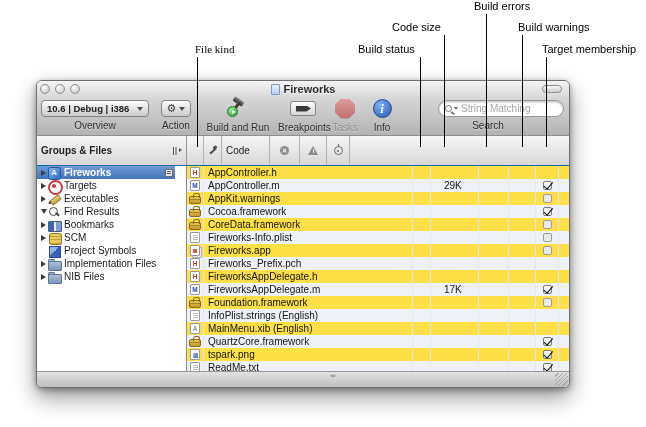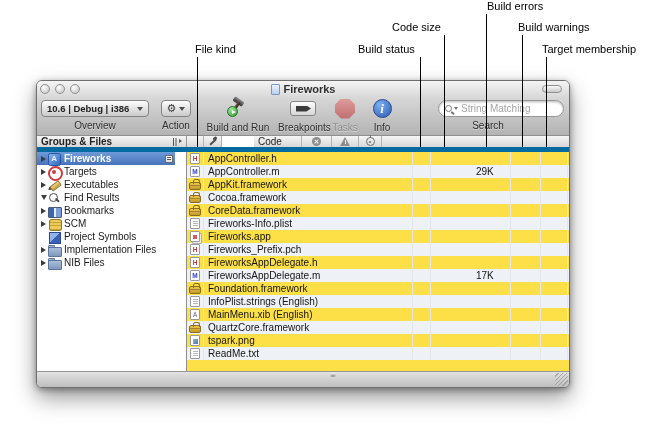--- a/index.html
+++ b/index.html
@@ -2,24 +2,24 @@
 <html><head>
 <meta charset="utf-8">
 <style>
   * { margin:0; padding:0; box-sizing:border-box; }
   body { background:#fff; font-family:"Liberation Sans", sans-serif; }
   .page { position:relative; width:646px; height:427px; background:#fff; overflow:hidden; }
 
   
   .ann-label { position:absolute; font-size:11px; color:#000; white-space:nowrap; z-index:40; }
   .ann-line  { position:absolute; width:1px; background:#000; z-index:40; }
-  .lbl-file-kind { left:195px; top:43px; }   .ln-file-kind { left:197px; top:57px; height:90px; }
+  .lbl-file-kind { left:195px; top:43px;font-family:Liberation Serif, serif; }   .ln-file-kind { left:197px; top:57px; height:90px; }
   .lbl-build-status { left:358px; top:43px; } .ln-build-status { left:420px; top:57px; height:90px; }
   .lbl-code-size { left:392px; top:21px; }   .ln-code-size { left:444px; top:35px; height:112px; }
-  .lbl-build-errors { left:487px; top:0px; } .ln-build-errors { left:486px; top:14px; height:133px; }
+  .lbl-build-errors { left:474px; top:0px; } .ln-build-errors { left:486px; top:14px; height:133px; }
   .lbl-build-warnings { left:518px; top:21px; } .ln-build-warnings { left:522px; top:35px; height:112px; }
   .lbl-target-membership { left:542px; top:43px; } .ln-target-membership { left:546px; top:57px; height:90px; }
 
   
   .window { position:absolute; left:36px; top:80px; width:534px; height:308px;
     border:1px solid #6f6f6f; border-radius:6px; overflow:hidden; display:flex; flex-direction:column;
     box-shadow:0 10px 22px rgba(0,0,0,.40), 0 2px 6px rgba(0,0,0,.35); background:#fff; z-index:1; }
 
   .titlebar { height:16px; flex:none; position:relative; background:linear-gradient(180deg,#f4f4f4,#d9d9d9);
     display:flex; align-items:center; justify-content:center; }
@@ -77,34 +77,34 @@
   .searchfield { width:126px; height:17px; border-radius:9px; background:#fff; border:1px solid #969696;
     display:flex; align-items:center; box-shadow:inset 0 1.5px 2px rgba(0,0,0,.22); }
   .mag { width:7px; height:7px; border:1.5px solid #767676; border-radius:50%; margin-left:6px; position:relative; flex:none; }
   .mag::after { content:""; position:absolute; left:4.5px; top:5.5px; width:3.5px; height:1.5px; background:#767676; transform:rotate(42deg); border-radius:1px; }
   .mag-arrow { width:0; height:0; border-top:3px solid #767676; border-left:2.5px solid transparent; border-right:2.5px solid transparent; margin-left:2px; }
   .search-input { border:none; outline:none; background:transparent; font-size:10px; width:95px; margin-left:3px; color:#333; font-family:"Liberation Sans",sans-serif; }
   .search-input::placeholder { color:#a6a6a6; }
   .search-label { width:100px; }
 
   
-  .headers { height:16px; flex:none; display:flex; border-bottom:5px solid #0369a1; font-size:10px; color:#222; }
+  .headers { height:30px; flex:none; display:flex; border-bottom:1px solid #0369a1; font-size:10px; color:#222; }
   .sidebar-header { width:150px; flex:none; background:linear-gradient(180deg,#f6f6f6,#d7d7d7);
     border-right:1px solid #979797; display:flex; align-items:center; padding:0 4px; font-weight:bold; }
   .split-ic { margin-left:auto; width:10px; height:9px; position:relative; }
   .split-ic::before { content:""; position:absolute; left:1px; top:0.5px; width:1px; height:8px; background:#555; box-shadow:2.5px 0 0 #555; }
   .split-ic::after { content:""; position:absolute; left:6.5px; top:2px; width:0; height:0;
     border-left:3.5px solid #555; border-top:2.5px solid transparent; border-bottom:2.5px solid transparent; }
   .hcell { background:linear-gradient(180deg,#f6f6f6,#d7d7d7); border-right:1px solid #b2b2b2;
     display:flex; align-items:center; flex:none; }
   .hcell.w-name { background:linear-gradient(180deg,#dde7f3,#b7c8dd); border-right:1px solid #9cadc2; padding-left:4px; font-weight:bold; }
   .sort-arrow { margin-left:auto; margin-right:4px; font-family:"DejaVu Sans",sans-serif; font-size:6.5px; color:#5f7287; }
   .hcell.w-code { padding-left:4px; }
   .hcell-center { justify-content:center; }
-  .w-icon{ width:17px; } .w-name{ width:209px; } .w-build{ width:18px; } .w-code{ width:48px;margin-left:32px; }
+  .w-icon{ width:17px; } .w-name{ width:209px; } .w-build{ width:18px; } .w-code{ width:48px; }
   .w-err{ width:30px; } .w-warn{ width:27px; } .w-target{ width:23px; } .w-scroll{ flex:1 !important; border-right:none !important; }
 
   .mini-hammer { width:11px; height:11px; position:relative; }
   .mini-hammer::before { content:""; position:absolute; left:1.5px; top:5px; width:8px; height:1.8px; background:#4e4e4e; transform:rotate(-42deg); }
   .mini-hammer::after { content:""; position:absolute; left:5.5px; top:1px; width:4px; height:3px; background:#4e4e4e; border-radius:1px; transform:rotate(-42deg); }
   .err-ic { width:9px; height:9px; border-radius:50%; background:#8d8d8d; position:relative; }
   .err-ic::before, .err-ic::after { content:""; position:absolute; left:2px; top:4px; width:5px; height:1.2px; background:#fff; }
   .err-ic::before { transform:rotate(45deg); } .err-ic::after { transform:rotate(-45deg); }
   .warn-ic { width:0; height:0; border-left:5px solid transparent; border-right:5px solid transparent; border-bottom:9px solid #8d8d8d; position:relative; }
   .warn-ic::after { content:""; position:absolute; left:-0.5px; top:3px; width:1.2px; height:3.5px; background:#eee; }
@@ -378,21 +378,21 @@
     <span class="cell w-warn"></span>
     <span class="cell c-target w-target">
               <span class="cb cb-checked"></span>
             </span>
     <span class="cell w-scroll"></span>
   </div>
           <div class="trow">
     <span class="cell c-icon w-icon">
               <span class="fi fi-framework"></span>
             </span>
-    <span class="cell c-name w-name fname">AppKit.framework</span>
+    <span class="cell c-name w-name fname">AppKit.warnings</span>
     <span class="cell w-build"></span>
     <span class="cell c-code w-code fcode"></span>
     <span class="cell w-err"></span>
     <span class="cell w-warn"></span>
     <span class="cell c-target w-target">
               <span class="cb cb-unchecked"></span>
             </span>
     <span class="cell w-scroll"></span>
   </div>
           <div class="trow">

